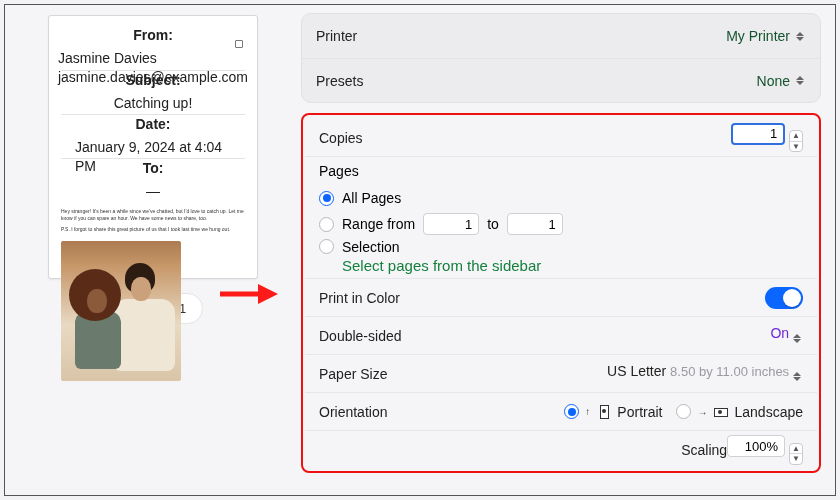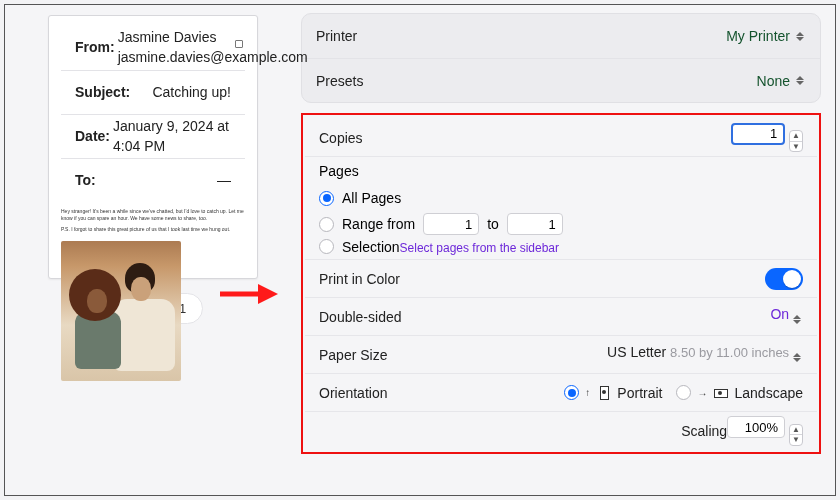--- a/index.html
+++ b/index.html
@@ -4,21 +4,21 @@
 <style>
   * { box-sizing: border-box; margin: 0; padding: 0; font-family: -apple-system, "Helvetica Neue", Arial, sans-serif; }
   body { width: 840px; height: 500px; background: #f3f3f5; overflow: hidden; position: relative; }
   .frame { position: absolute; inset: 4px; border: 1px solid #555; background: #f5f5f7; }
   .layout { display: flex; height: 100%; }
 
   
   .preview-col { width: 290px; padding: 10px 12px 0 18px; display: flex; flex-direction: column; align-items: center; }
   .page-thumb { width: 210px; height: 264px; background: #fff; border: 1px solid #d7d7db; border-radius: 3px; padding: 10px 12px; position: relative; box-shadow: 0 1px 2px rgba(0,0,0,0.06); }
   .thumb-header { font-size: 5px; line-height: 1.4; color: #222; }
-  .thumb-header .row { display:flex; gap:3px; }
+  .thumb-header .row { display:flex; gap:3px;flex-direction:column; }
   .thumb-header .k { font-weight:600; }
   .thumb-icon { position:absolute; top:24px; right:14px; width:8px; height:8px; border:0.5px solid #777; border-radius:1px; }
   .thumb-body { font-size: 5px; color:#333; margin-top:6px; line-height:1.4; }
   .thumb-img { margin-top:8px; width:120px; height:140px; border-radius:2px; overflow:hidden; position:relative; background:linear-gradient(180deg,#ac7b52 0%,#c7986a 18%,#e8d9c2 60%,#d9c5a8 100%); }
   
   .personA { position:absolute; left:8px; top:28px; width:56px; height:100px; }
   .personA .hair { position:absolute; top:0; left:0; width:52px; height:52px; background:#5a2c18; border-radius:50%; }
   .personA .face { position:absolute; top:20px; left:18px; width:20px; height:24px; background:#8a5a3a; border-radius:48% 48% 46% 46%; }
   .personA .top  { position:absolute; top:42px; left:6px; width:46px; height:58px; background:#6a7a6c; border-radius:12px 12px 6px 6px; }
   .personB { position:absolute; left:52px; top:22px; width:62px; height:110px; }
@@ -35,26 +35,26 @@
   .settings-col { flex:1; padding: 8px 14px 10px 6px; }
   .panel-top { background:#ececef; border-radius:10px; border:1px solid #e0e0e4; }
   .row { display:flex; align-items:center; justify-content:space-between; height:44px; padding:0 14px; font-size:14px; color:#222; }
   .row + .row { border-top:1px solid #e3e3e7; }
   .row .value { color:#14532d; display:flex; align-items:center; gap:6px; }
   .stepper-icon, .updown-icon { width:10px; height:14px; display:inline-flex; flex-direction:column; justify-content:center; gap:1px; }
   .updown-icon::before, .updown-icon::after { content:""; width:0;height:0;border-left:4px solid transparent;border-right:4px solid transparent; }
   .updown-icon::before { border-bottom:4px solid #666; }
   .updown-icon::after { border-top:4px solid #666; }
 
-  .panel-body { margin-top:10px; border:2px solid #e11; border-radius:0; padding:4px 2px 2px; background:transparent; }
+  .panel-body { margin-top:10px; border:2px solid #e11; border-radius:8px; padding:4px 2px 2px; background:transparent; }
   .brow { display:flex; align-items:center; justify-content:space-between; min-height:38px; padding:0 14px; font-size:14px; color:#222; border-bottom:1px solid #e6e6ea; }
   .brow:last-child { border-bottom:none;justify-content:flex-end; }
   .label { color:#222; }
   .muted { color:#6d28d9; }
-  .sub { font-size:12px; color:#6d28d9; margin-top:2px; }
+  .sub { font-size:15px; color:#15803d; margin-top:2px; }
 
   .num-input { width:54px; height:22px; border:2px solid #2f6fe0; border-radius:4px; text-align:right; padding:0 6px; font-size:13px; background:#fff; }
   .stepper { width:14px; height:22px; border:1px solid #c9c9cf; border-radius:4px; display:inline-flex; flex-direction:column; background:#fff; }
   .stepper span { flex:1; display:flex; align-items:center; justify-content:center; font-size:8px; color:#555; }
   .stepper span:first-child { border-bottom:1px solid #d5d5da; }
 
   .pages-block { padding:6px 14px 4px; border-bottom:1px solid #e6e6ea; }
   .pages-block .title { font-size:14px; margin-bottom:6px; }
   .opt { display:flex; align-items:center; gap:8px; font-size:14px; height:26px; }
   .radio { width:15px; height:15px; border-radius:50%; border:1px solid #b7b7bd; display:inline-flex; align-items:center; justify-content:center; background:#fff; }
@@ -169,21 +169,21 @@
           </div>
           <div class="opt">
             <span class="radio"></span>
             <span>Range from</span>
             <input class="range-in" value="1" style="">
             <span>to</span>
             <input class="range-in" value="1" style="">
           </div>
           <div class="opt" style="height:auto; align-items:flex-start; padding-top:2px;">
             <span class="radio"></span>
-            <span style="display:flex;flex-direction:row;">
+            <span style="display:flex;flex-direction:column;">
               <span>Selection</span>
               <span class="sub">Select pages from the sidebar</span>
             </span>
           </div>
         </div>
 
         <div class="brow">
           <span class="label">Print in Color</span>
           <span class="toggle"></span>
         </div>

